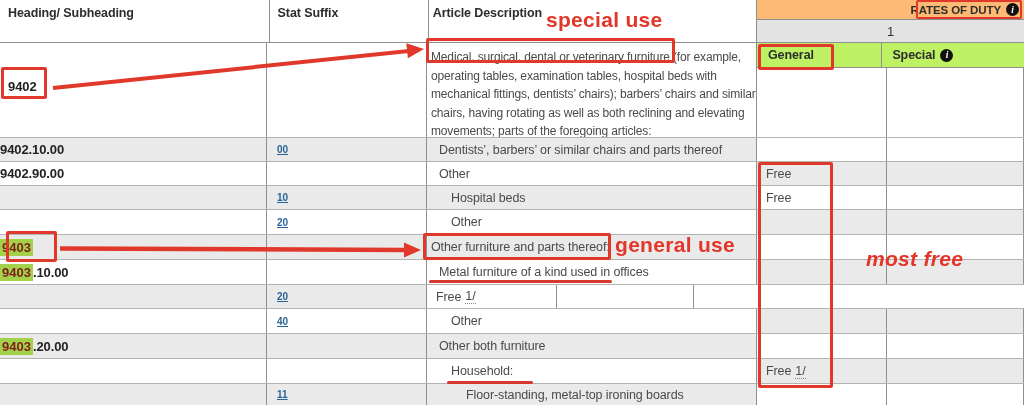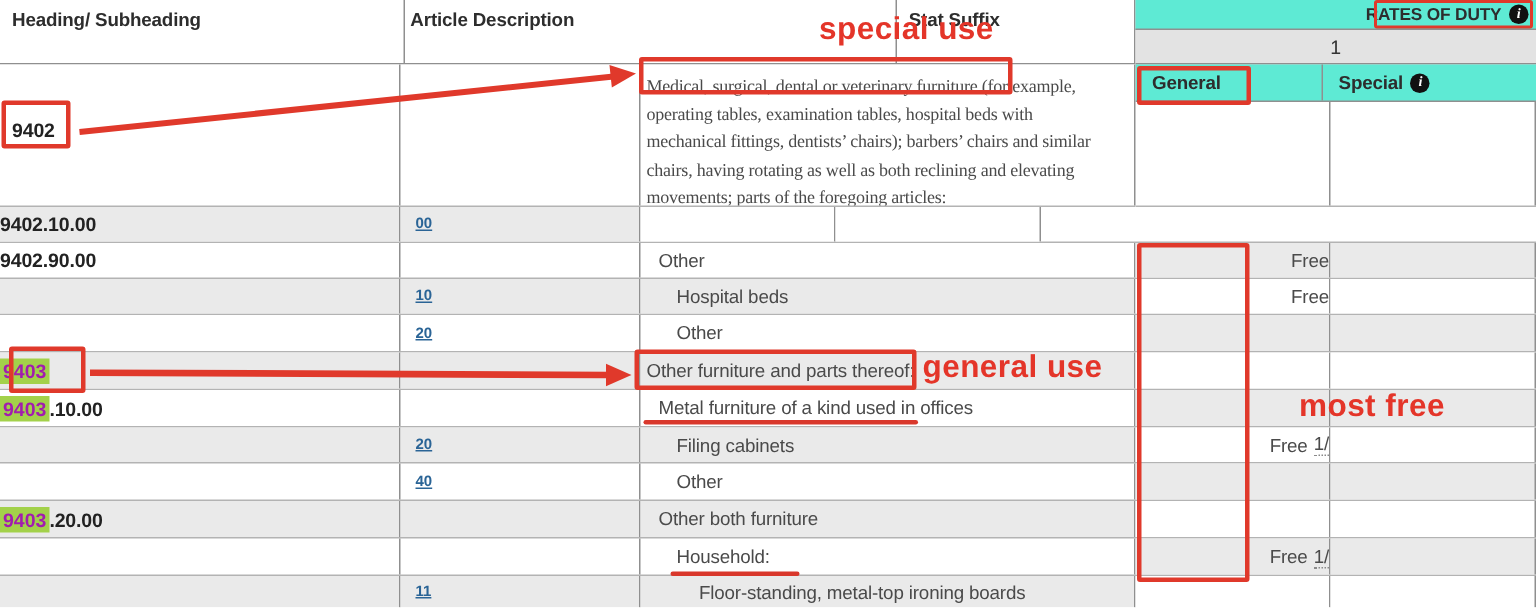--- a/index.html
+++ b/index.html
@@ -6,62 +6,62 @@
   #screen{
     position:relative;width:1024px;height:405px;overflow:hidden;
     font-family:"Liberation Sans",sans-serif;color:#4a4a4a;background:#fff;
   }
   .cell{box-sizing:border-box;display:flex;align-items:center;overflow:hidden;}
   .bR{border-right:1px solid #8f8f8f;}
   .row{display:flex;box-sizing:border-box;border-bottom:1px solid #b3b3b3;width:1024px;}
   .row .c1{width:267px;padding-left:0;}
   .row .c2{width:160px;padding-left:10px;}
   .row .c3{width:330px;}
-  .row .c4{width:130px;padding-left:9px;justify-content:flex-end;}
+  .row .c4{width:130px;padding-left:9px;}
   .row .c5{width:137px;}
   .shade .c1,.shade .c2,.shade .c3{background:#eaeaea;}
   
   .shade .c4,.shade .c5{background:#fff;}
   .plain .c4,.plain .c5{background:#eaeaea;}
   .ind0{padding-left:4px;}
   .ind1{padding-left:12px;}
   .ind2{padding-left:24px;}
   .ind3{padding-left:39px;}
   .hnum{font-weight:bold;font-size:13px;color:#222;letter-spacing:-0.1px;}
-  .hl{background:#a3d14a;color:#a21caf;font-weight:bold;font-size:13px;padding:1px 2px;}
+  .hl{background:#a3d14a;color:#7f1d1d;font-weight:bold;font-size:13px;padding:1px 2px;}
   .stat{font-weight:bold;font-size:10px;color:#2a6496;text-decoration:underline;cursor:pointer;}
   .atxt{font-size:12.5px;color:#4a4a4a;letter-spacing:-0.1px;}
   .fn{font-size:12.5px;color:#4a4a4a;margin-left:4px;border-bottom:1px dotted #8a8a8a;cursor:pointer;letter-spacing:-0.1px;}
   .hlabel{font-weight:bold;font-size:12.5px;color:#2d2d2d;letter-spacing:-0.1px;}
 
   
   #left-header{position:absolute;left:0;top:0;width:757px;height:43px;display:flex;
     box-sizing:border-box;border-bottom:1px solid #8f8f8f;background:#fff;}
   #left-header .cell{align-items:flex-start;padding-top:6px;}
   #lh1{width:271px;padding-left:8px;text-align:right;}
   #lh2{width:160px;padding-left:8px;}
   #lh3{width:330px;padding-left:4px;}
 
   
   #row9402{position:absolute;left:0;top:43px;width:757px;height:95px;display:flex;
     box-sizing:border-box;border-bottom:1px solid #b3b3b3;background:#fff;}
   #row9402 .cell{align-items:flex-start;}
   #r94c1{width:267px;padding:36px 0 0 8px;}
   #r94c2{width:160px;}
   #r94c3{width:330px;padding:5px 0 0 4px;display:block;}
-  .desc-line{font-size:12px;letter-spacing:-0.15px;line-height:18.5px;white-space:nowrap;color:#4a4a4a;font-family:Liberation Serif, serif;}
+  .desc-line{font-size:12px;letter-spacing:-0.15px;line-height:18.5px;white-space:nowrap;color:#4a4a4a;}
 
   
   #rates-header{position:absolute;left:757px;top:0;width:267px;box-sizing:border-box;}
   #rh-band1{height:20px;box-sizing:border-box;border-bottom:1px solid #8f8f8f;
-    display:flex;align-items:center;justify-content:flex-end;padding-right:5px;background:#5eead4;}
+    display:flex;align-items:center;justify-content:flex-end;padding-right:5px;background:#fdba74;}
   #rh-band1 .hlabel{font-size:11.5px;}
   #rh-band2{height:23px;box-sizing:border-box;border-bottom:1px solid #8f8f8f;background:#e3e3e3;
     display:flex;align-items:center;justify-content:center;font-size:13px;color:#333;}
-  #rh-band3{height:25px;box-sizing:border-box;border-bottom:1px solid #8f8f8f;display:flex;background:#5eead4;}
+  #rh-band3{height:25px;box-sizing:border-box;border-bottom:1px solid #8f8f8f;display:flex;background:#bef264;}
   #rh-general{width:130px;box-sizing:border-box;border-right:1px solid #8f8f8f;display:flex;align-items:center;padding-left:11px;}
   #rh-special{width:137px;display:flex;align-items:center;padding-left:10px;}
   #rates-empty{position:absolute;left:757px;top:68px;width:267px;height:70px;display:flex;
     box-sizing:border-box;border-bottom:1px solid #b3b3b3;background:#fff;}
   #re-g{width:130px;box-sizing:border-box;border-right:1px solid #8f8f8f;}
   #re-s{width:137px;box-sizing:border-box;border-right:1px solid #8f8f8f;}
 
   #rows{position:absolute;left:0;top:138px;width:1024px;}
 
   .info{display:inline-flex;align-items:center;justify-content:center;
@@ -78,25 +78,25 @@
 </style>
 </head>
 <body>
 
 <div id="screen">
 
   <div id="left-header">
     <div id="lh1" class="cell bR">
       <span class="hlabel">Heading/ Subheading</span>
     </div>
+    <div id="lh2" class="cell bR">
+      <span class="hlabel">Stat Suffix</span>
+    </div>
     <div id="lh3" class="cell bR">
       <span class="hlabel">Article Description</span>
-    </div>
-    <div id="lh2" class="cell bR">
-      <span class="hlabel">Stat Suffix</span>
     </div>
   </div>
 
   <div id="rates-header">
     <div id="rh-band1">
       <span class="hlabel">RATES OF DUTY</span>
       <span class="info">i</span>
     </div>
     <div id="rh-band2">1</div>
     <div id="rh-band3">
@@ -130,20 +130,23 @@
 
   <div id="rows">
 
     <div class="row shade" style="height:24px">
       <div class="cell c1 bR">
           <span class="hnum">9402.10.00</span>
         </div>
       <div class="cell c2 bR">
           <a class="stat">00</a>
         </div>
+      <div class="cell c3 bR ind1">
+          <span class="atxt">Dentists’, barbers’ or similar chairs and parts thereof</span>
+        </div>
       <div class="cell c4 bR"></div>
       <div class="cell c5 bR"></div>
     </div>
 
     <div class="row plain" style="height:24px">
       <div class="cell c1 bR">
           <span class="hnum">9402.90.00</span>
         </div>
       <div class="cell c2 bR"></div>
       <div class="cell c3 bR ind1">
@@ -203,23 +206,20 @@
           <span class="atxt">Metal furniture of a kind used in offices</span>
         </div>
       <div class="cell c4 bR"></div>
       <div class="cell c5 bR"></div>
     </div>
 
     <div class="row shade" style="height:24px">
       <div class="cell c1 bR"></div>
       <div class="cell c2 bR">
           <a class="stat">20</a>
-        </div>
-      <div class="cell c3 bR ind2">
-          <span class="atxt">Filing cabinets</span>
         </div>
       <div class="cell c4 bR">
           <span class="atxt">Free</span>
           <a class="fn">1/</a>
         </div>
       <div class="cell c5 bR"></div>
     </div>
 
     <div class="row plain" style="height:25px">
       <div class="cell c1 bR"></div>
@@ -282,18 +282,18 @@
     </svg>
     <div class="rbox" style="left:1px;top:67px;width:46px;height:32px;"></div>
     <div class="rbox" style="left:426px;top:38px;width:249px;height:25px;"></div>
     <div class="rbox" style="left:916px;top:0px;width:106px;height:19px;border-width:2px;"></div>
     <div class="rbox" style="left:758px;top:44px;width:76px;height:26px;"></div>
     <div class="rbox" style="left:6px;top:231px;width:51px;height:31px;"></div>
     <div class="rbox" style="left:423px;top:233px;width:188px;height:27px;"></div>
     <div class="rbox" style="left:758px;top:162px;width:75px;height:226px;"></div>
     <div class="rlabel" style="left:546px;top:8px;">special use</div>
     <div class="rlabel" style="left:615px;top:233px;">general use</div>
-    <div class="rlabel" style="left:866px;top:259px;">most free</div>
+    <div class="rlabel" style="left:866px;top:247px;font-style:italic;">most free</div>
     <div class="rline" style="left:429px;top:280px;width:183px;"></div>
     <div class="rline" style="left:447px;top:381px;width:86px;"></div>
   </div>
 
 </div>
 
 </body></html>

